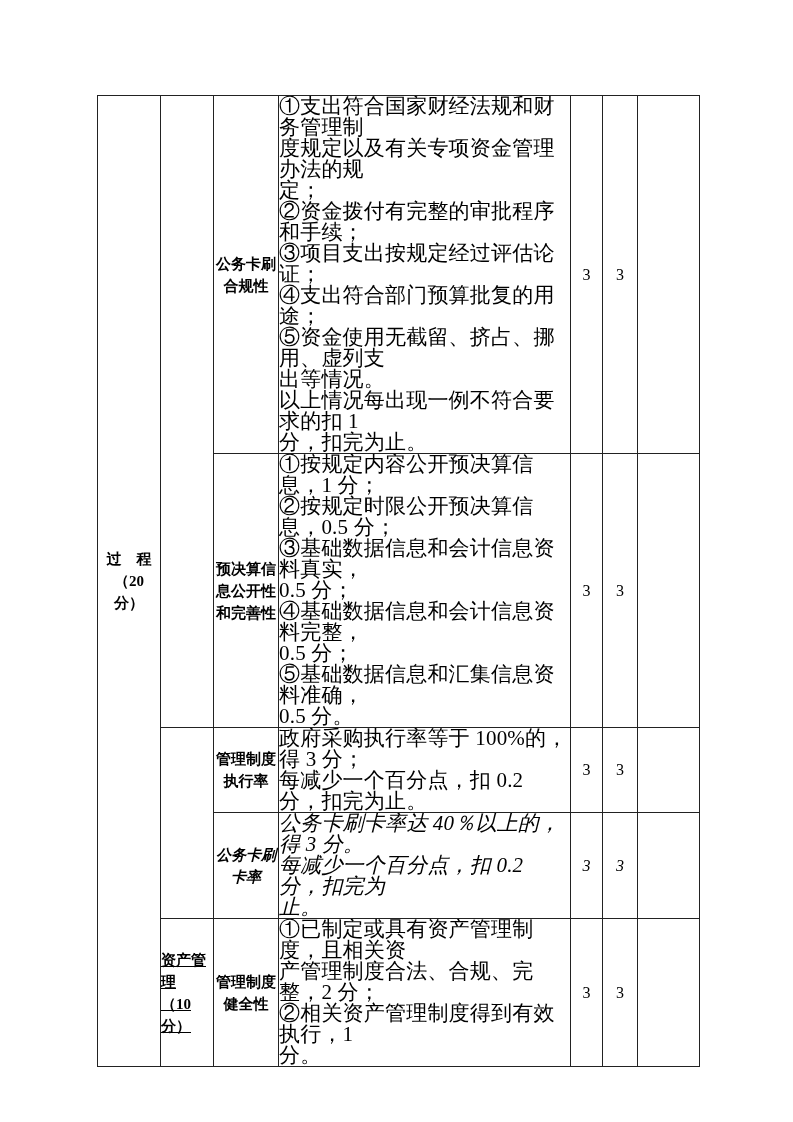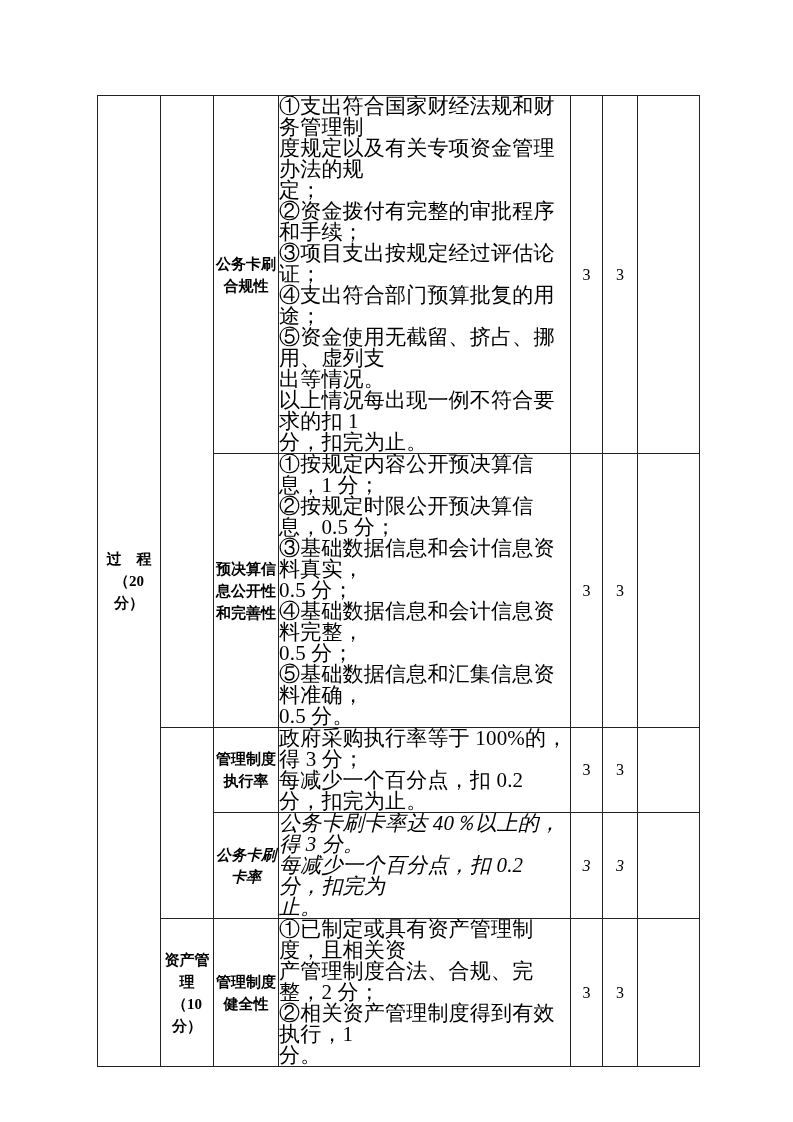--- a/index.html
+++ b/index.html
@@ -32,24 +32,25 @@
   }
   td.head {
     font-weight: bold;
     text-align: center;
     white-space: pre-line;
     font-size: 15px;
     line-height: 22px;
   }
   td.group {
     font-weight: bold;
-    text-align: center;
+    text-align: left;
     white-space: pre-line;
     font-size: 15px;
     line-height: 22px;
+    text-decoration: underline;
   }
   td.desc {
     font-size: 21px;
     line-height: 21px;
     white-space: pre-wrap;
     text-align: left;
     padding: 2px 2px 2px 4px;
     vertical-align: middle;
     letter-spacing: 0.2px;
   }

